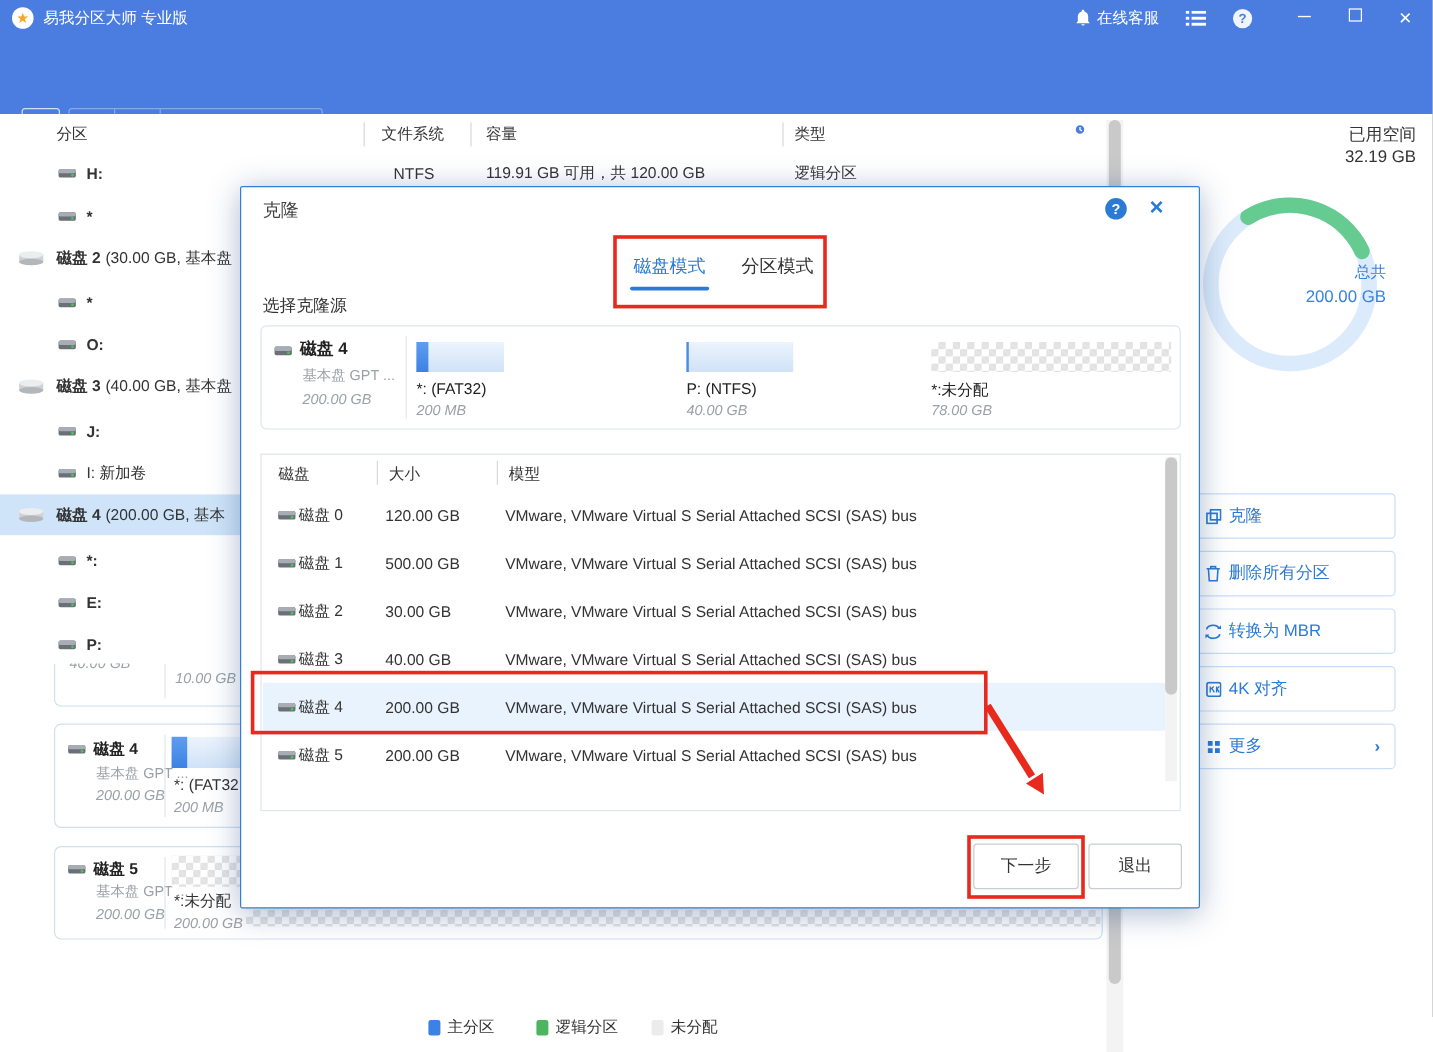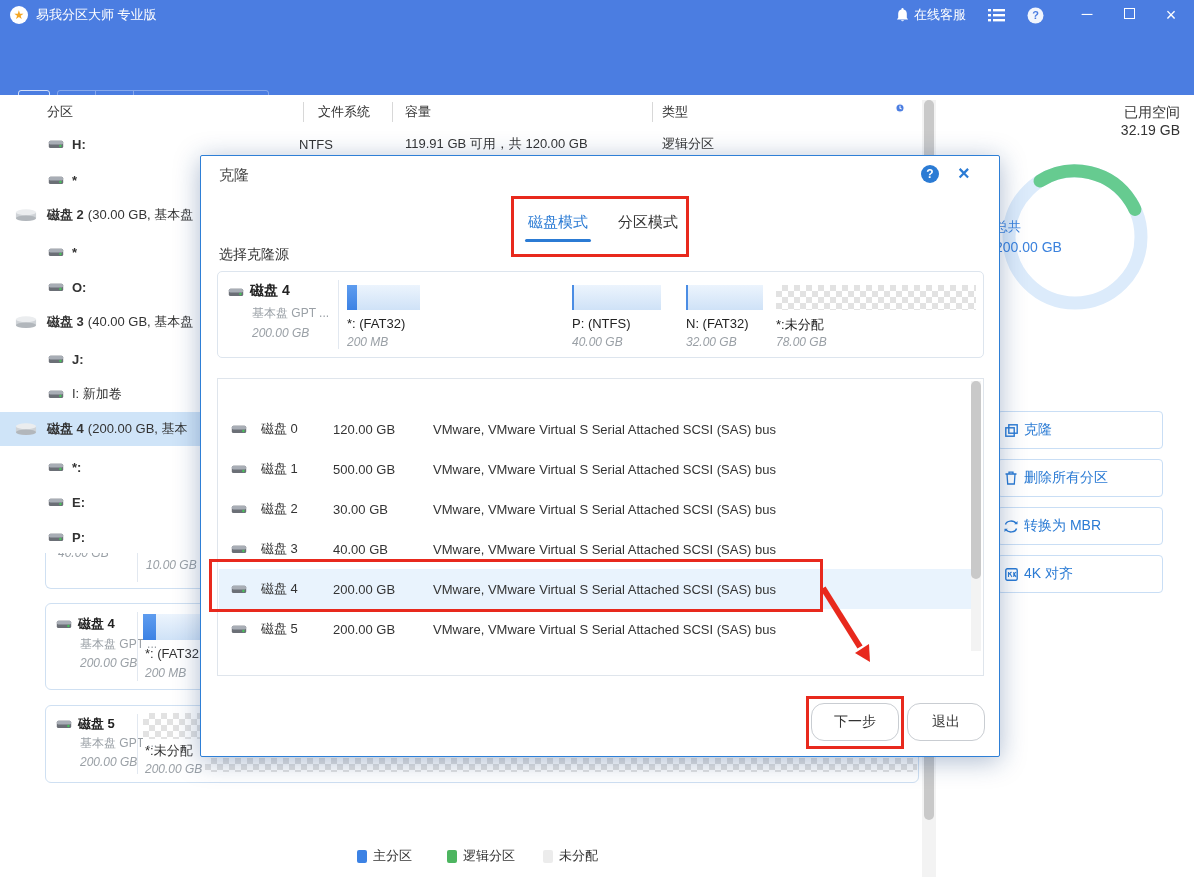--- a/index.html
+++ b/index.html
@@ -59,24 +59,24 @@
   .tabline{position:absolute;height:3px;background:#2b7bd4;border-radius:2px}
   .srcbox{position:absolute;left:16px;top:115px;width:765px;height:85px;border:1px solid #dde5ee;border-radius:5px;background:#fff}
   .seg{position:absolute;top:0;height:85px}
   .segbar{position:absolute;top:13px;height:25px;width:100%}
   .seglab{position:absolute;top:44px;font-size:13px;color:#222;white-space:nowrap}
   .segsize{position:absolute;top:63px;font-size:12px;color:#9aa0a6;font-style:italic;white-space:nowrap}
   .dtable{position:absolute;left:16px;top:222px;width:765px;height:296px;border:1px solid #dfe5ec;background:#fff}
   .thead{position:absolute;top:0;left:0;right:0;height:30px;font-size:13px;color:#333}
   .trow{position:absolute;left:1px;width:752px;height:40px;display:flex;align-items:center;font-size:13px}
   .trow.sel{background:#e9f3fd}
-  .tc-name{width:72px;margin-left:42px}
+  .tc-name{width:72px;margin-left:30px}
   .tc-size{width:100px}
   .tc-model{flex:1;white-space:nowrap}
-  .dlg-btn{position:absolute;width:86px;height:36px;border:1px solid #c9cdd2;border-radius:13px;background:#fff;color:#333;font-size:14px;display:flex;align-items:center;justify-content:center;cursor:default}
+  .dlg-btn{position:absolute;width:86px;height:36px;border:1px solid #c9cdd2;border-radius:3px;background:#fff;color:#333;font-size:14px;display:flex;align-items:center;justify-content:center;cursor:default}
   
   .redrect{position:absolute;border:3px solid #e8291d;background:transparent;pointer-events:none}
   
   .leg{position:absolute;display:flex;align-items:center;gap:6px;font-size:13px;color:#333}
   .legsq{width:10px;height:13px;border-radius:2px}
 </style>
 </head>
 <body>
 
 <div id="app">
@@ -222,21 +222,21 @@
 
   <div class="abs treerow" style="top:127px">
     <span class="ico" style="margin-left:48px">
         <svg width="16" height="12" viewBox="0 0 20 14">
           <rect x="1" y="3" width="18" height="9" rx="2" fill="#6b6f76"></rect>
           <rect x="1" y="3" width="18" height="4.5" rx="2" fill="#a8adb5"></rect>
           <circle cx="15.5" cy="9.5" r="1.5" fill="#46c25a"></circle>
         </svg>
       </span>
     <span style="margin-left:8px;font-weight:700">H:</span>
-    <span style="position:absolute;left:299px">NTFS</span>
+    <span style="position:absolute;left:328px">NTFS</span>
     <span style="position:absolute;left:405px">119.91 GB 可用，共  120.00 GB</span>
     <span style="position:absolute;left:662px">逻辑分区</span>
   </div>
 
   <div class="abs treerow" style="top:163px">
       <span class="ico" style="margin-left:48px">
         <svg width="16" height="12" viewBox="0 0 20 14">
           <rect x="1" y="3" width="18" height="9" rx="2" fill="#6b6f76"></rect>
           <rect x="1" y="3" width="18" height="4.5" rx="2" fill="#a8adb5"></rect>
           <circle cx="15.5" cy="9.5" r="1.5" fill="#46c25a"></circle>
@@ -409,21 +409,21 @@
   </div>
 
   <div class="abs donut-label" style="left:1040px;top:104px;width:140px">
     <div>已用空间</div>
     <div>32.19 GB</div>
   </div>
   <svg class="abs" style="left:995px;top:157px" width="160" height="160">
     <circle cx="80" cy="80" r="66" fill="none" stroke="#dcebfb" stroke-width="13"></circle>
     <circle cx="80" cy="80" r="66" fill="none" stroke="#66cb90" stroke-width="13" stroke-linecap="round" stroke-dasharray="112 303" transform="rotate(-122 80 80)"></circle>
   </svg>
-  <div class="abs" style="left:995px;top:218px;width:160px;text-align:left;color:#3b82dd;font-size:13px">
+  <div class="abs" style="left:995px;top:218px;width:160px;text-align:right;color:#3b82dd;font-size:13px">
     <div>总共</div>
     <div style="font-size:14px;margin-top:3px">200.00 GB</div>
   </div>
 
   <div class="rp-btn" style="top:411px">
     <span class="rp-ico ico">
         <svg width="13" height="13" viewBox="0 0 13 13">
           <rect x="0.8" y="3.8" width="8.4" height="8.4" fill="none" stroke="#2b7bd4" stroke-width="1.4"></rect>
           <rect x="3.8" y="0.8" width="8.4" height="8.4" fill="none" stroke="#2b7bd4" stroke-width="1.4"></rect>
         </svg>
@@ -448,20 +448,32 @@
     <span>转换为 MBR</span>
   </div>
   <div class="rp-btn" style="top:555px">
     <span class="rp-ico ico">
         <svg width="13" height="13" viewBox="0 0 13 13">
           <rect x="0.8" y="0.8" width="11.4" height="11.4" rx="1.5" fill="none" stroke="#2b7bd4" stroke-width="1.4"></rect>
           <path d="M3.5 4v5M3.5 6.5l3-2.5M4.8 5.5 7 9M8.8 4v5M8.8 6.5 11 4M9.3 6 11 9" stroke="#2b7bd4" stroke-width="1.1" fill="none"></path>
         </svg>
       </span>
     <span>4K 对齐</span>
+  </div>
+  <div class="rp-btn" style="top:603px">
+    <span class="rp-ico ico">
+        <svg width="11" height="11" viewBox="0 0 11 11">
+          <rect x="0.5" y="0.5" width="4" height="4" fill="#2b7bd4"></rect>
+          <rect x="6.5" y="0.5" width="4" height="4" fill="#2b7bd4"></rect>
+          <rect x="0.5" y="6.5" width="4" height="4" fill="#2b7bd4"></rect>
+          <rect x="6.5" y="6.5" width="4" height="4" fill="#2b7bd4"></rect>
+        </svg>
+      </span>
+    <span>更多</span>
+    <span style="position:absolute;right:12px;color:#2b7bd4;font-weight:700">›</span>
   </div>
 
   <div class="abs dialog">
     <div class="dlg-title">克隆</div>
     <div class="helpdot" style="left:720px;top:9px">?</div>
     <div class="closex" style="left:757px;top:8px">×</div>
 
     <div class="tab active" style="left:327px;top:57px">磁盘模式</div>
     <div class="tabline" style="left:324px;top:83px;width:66px"></div>
     <div class="tab" style="left:417px;top:57px">分区模式</div>
@@ -486,33 +498,35 @@
             <div class="bar-fill" style="position:absolute;left:0;top:0;bottom:0;width:10px"></div>
           </div>
         <div class="seglab">*: (FAT32)</div>
         <div class="segsize">200 MB</div>
       </div>
       <div class="seg" style="left:354px;width:89px">
         <div class="segbar bar-light bar-edge"></div>
         <div class="seglab">P: (NTFS)</div>
         <div class="segsize">40.00 GB</div>
       </div>
-      <div class="seg" style="left:468px;width:77px">
-        <div class="segbar bar-light bar-edge"></div>
-        <div class="seglab">N: (FAT32)</div>
-        <div class="segsize">32.00 GB</div>
-      </div>
       <div class="seg" style="left:558px;width:200px">
         <div class="segbar chk"></div>
         <div class="seglab">*:未分配</div>
         <div class="segsize">78.00 GB</div>
       </div>
     </div>
 
     <div class="dtable">
+      <div class="thead">
+        <span style="position:absolute;left:14px;top:7px">磁盘</span>
+        <span class="colsep" style="position:absolute;left:96px;top:5px"></span>
+        <span style="position:absolute;left:106px;top:7px">大小</span>
+        <span class="colsep" style="position:absolute;left:196px;top:5px"></span>
+        <span style="position:absolute;left:206px;top:7px">模型</span>
+      </div>
 
       <div class="trow" style="top:30px">
         <span class="ico" style="position:absolute;left:12px">
             <svg width="16" height="12" viewBox="0 0 20 14">
               <rect x="1" y="3" width="18" height="9" rx="2" fill="#6b6f76"></rect>
               <rect x="1" y="3" width="18" height="4.5" rx="2" fill="#a8adb5"></rect>
               <circle cx="15.5" cy="9.5" r="1.5" fill="#46c25a"></circle>
             </svg>
           </span>
         <span class="tc-name">磁盘 0</span>

